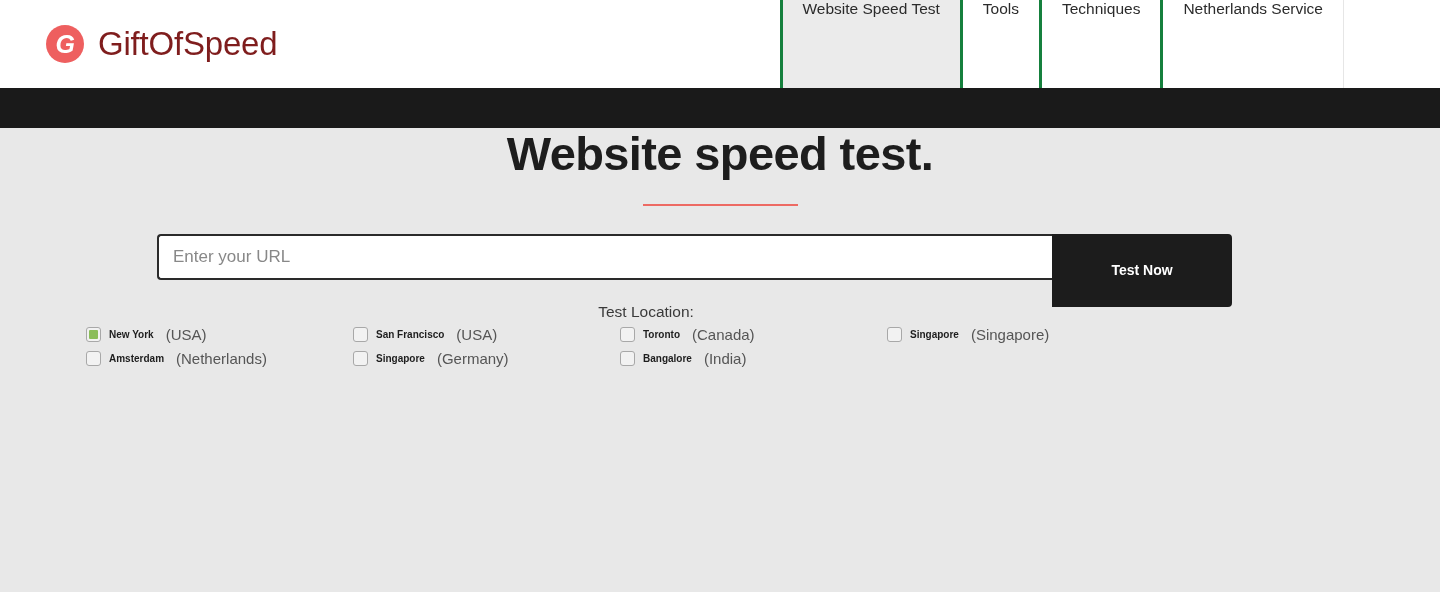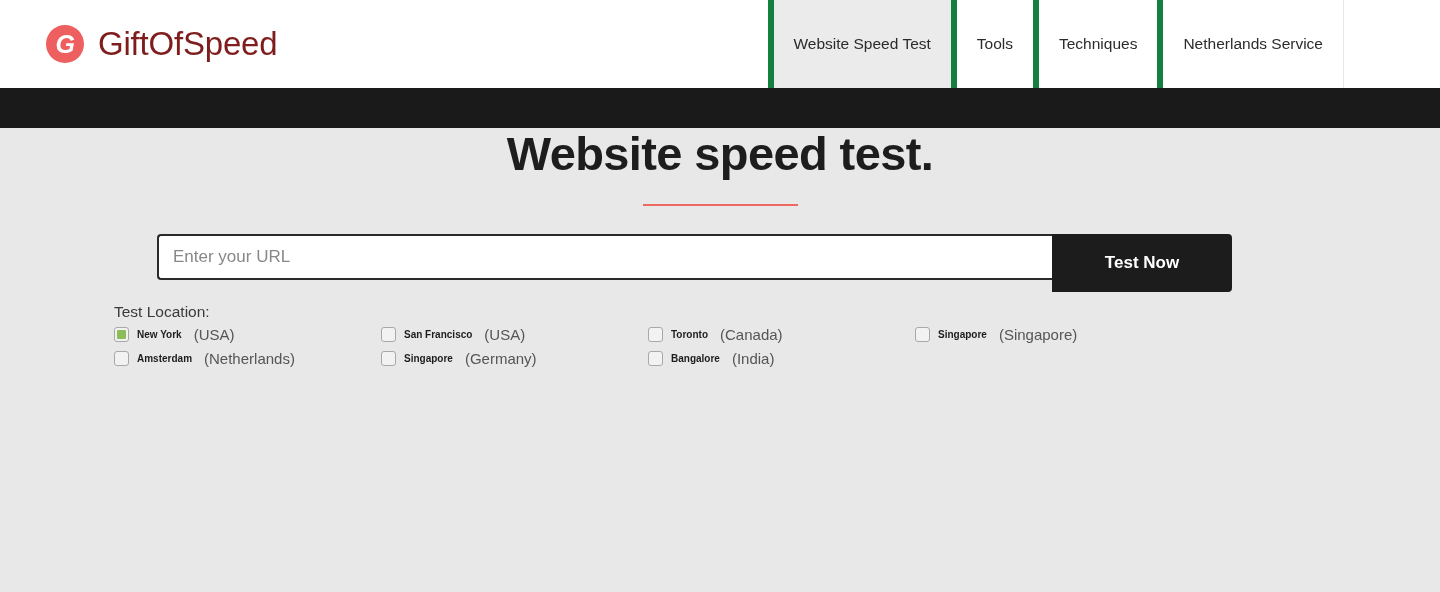--- a/index.html
+++ b/index.html
@@ -64,27 +64,26 @@
 
   .main-nav {
     margin-left: auto;
     display: flex;
     align-items: stretch;
     height: 88px;
   }
 
   .nav-item {
     display: flex;
-    align-items: center;
     justify-content: center;
     padding: 0 20px;
     font-size: 15.5px;
     color: #2b2b2b;
     white-space: nowrap;
-    border-left: 6px solid #15803d;
+    border-left: 3px solid #15803d;
     background: #ffffff;
     cursor: pointer;
   }
 
   .nav-item.active {
     background: #ebebeb;
   }
 
   .nav-tail {
     width: 97px;
@@ -145,35 +144,36 @@
     color: #333333;
     outline: none;
   }
 
   .url-input::placeholder {
     color: #888888;
   }
 
   .test-button {
     flex: 0 0 180px;
-    height: 58px;
+    height: 73px;
     background: #1c1c1c;
     border: 2px solid #1c1c1c;
     border-radius: 0 4px 4px 0;
     color: #ffffff;
     font-family: "Liberation Sans", sans-serif;
-    font-size: 17px;
+    font-size: 14px;
     font-weight: bold;
     cursor: pointer;
   }
 
   
   .locations {
-    margin: 11px 0 0 114px;
+    margin: 11px 0 0 86px;
     width: 1120px;
+    text-align: center;
   }
 
   .locations-label {
     font-size: 15.5px;
     color: #3a3a3a;
     margin-bottom: 4px;
   }
 
   .locations-grid {
     display: grid;

